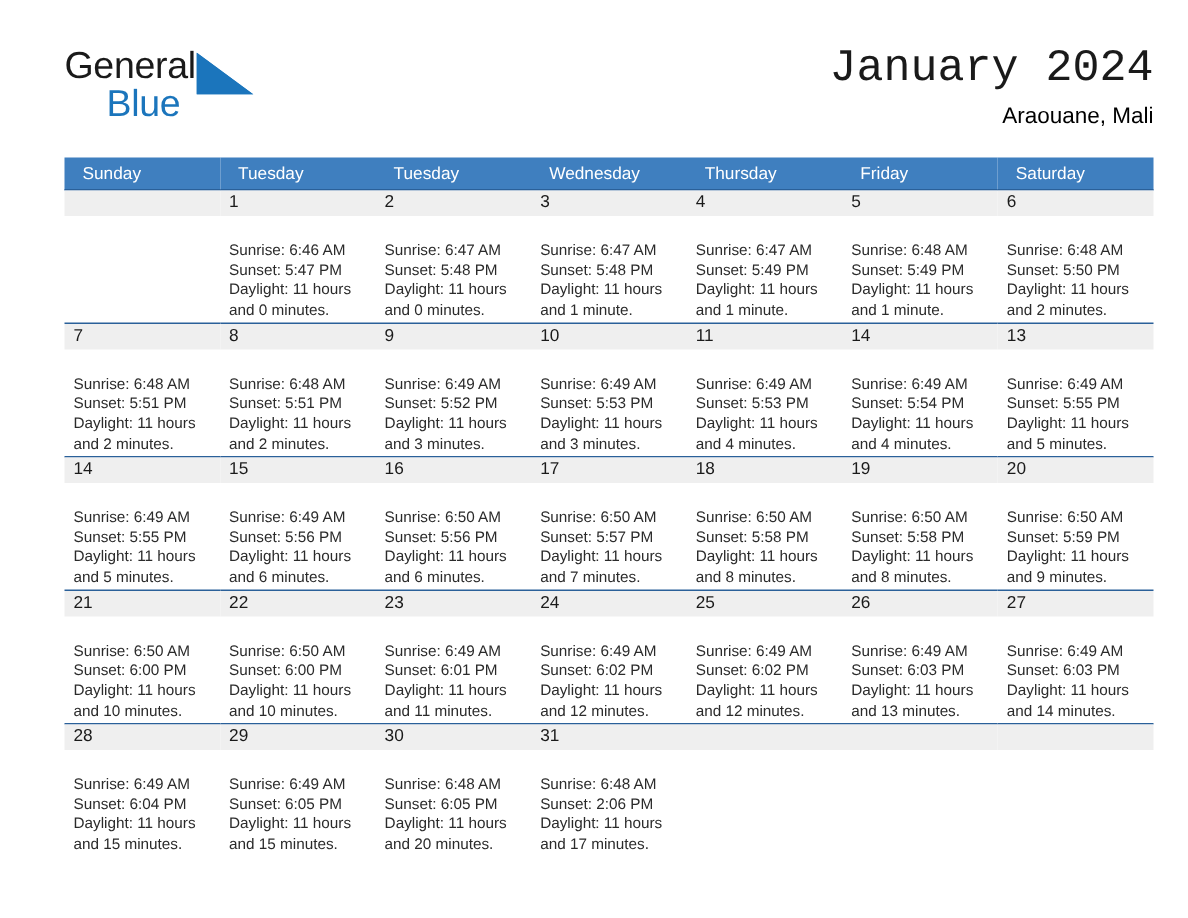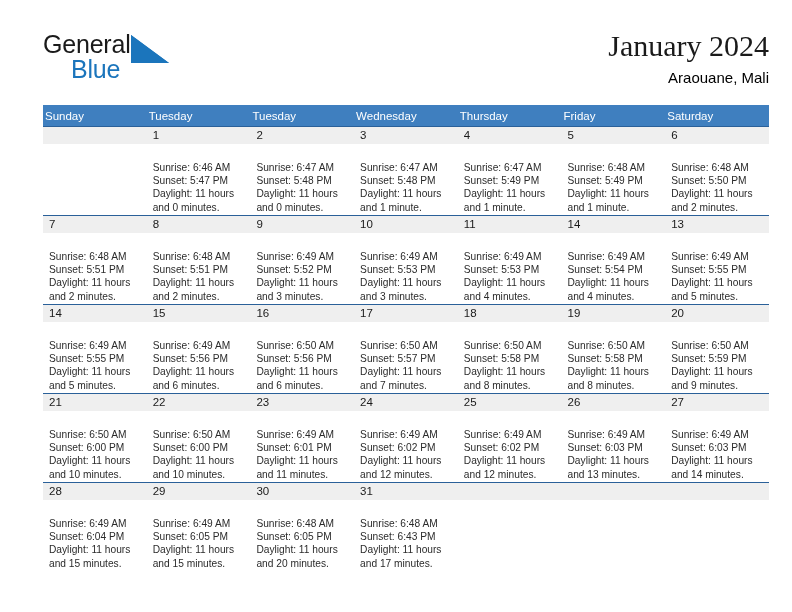--- a/index.html
+++ b/index.html
@@ -67,21 +67,21 @@
   .title-block {
     position: absolute;
     right: 0;
     top: 0;
     text-align: right;
   }
   .cal-title {
     font-size: 30px;
     line-height: 36px;
     color: #1a1a1a;
-    font-family: Liberation Serif, serif;
+    font-family: Liberation Mono, monospace;
     white-space: nowrap;
   }
   .cal-subtitle {
     margin-top: 4px;
     font-size: 15px;
     line-height: 19px;
     color: #000000;
     font-family: "Liberation Sans", sans-serif;
     white-space: nowrap;
   }
@@ -94,21 +94,21 @@
     width: 726px;
     border-collapse: collapse;
     table-layout: fixed;
   }
   .calendar th {
     background: #3f7fbf;
     color: #ffffff;
     font-size: 11.5px;
     font-weight: normal;
     text-align: left;
-    padding: 4px 0 4px 2px;
+    padding: 4px 0 4px 12px;
     height: 13px;
     font-family: "Liberation Sans", sans-serif;
   }
   .calendar td {
     vertical-align: top;
     padding: 0;
     border-top: 1.2px solid #2a6099;
     background: #ffffff;
     width: 103.7px;
   }
@@ -494,21 +494,21 @@
                 <div>Sunset: 6:05 PM</div>
                 <div class="daylight">Daylight: 11 hours and 20 minutes.</div>
               </div>
             </div>
           </td>
           <td>
             <div class="daycell">
               <div class="daynum-band">31</div>
               <div class="dayinfo">
                 <div>Sunrise: 6:48 AM</div>
-                <div>Sunset: 6:43 PM</div>
+                <div>Sunset: 2:06 PM</div>
                 <div class="daylight">Daylight: 11 hours and 17 minutes.</div>
               </div>
             </div>
           </td>
           <td>
             <div class="daycell">
               <div class="daynum-band empty"></div>
               <div class="dayinfo"></div>
             </div>
           </td>

